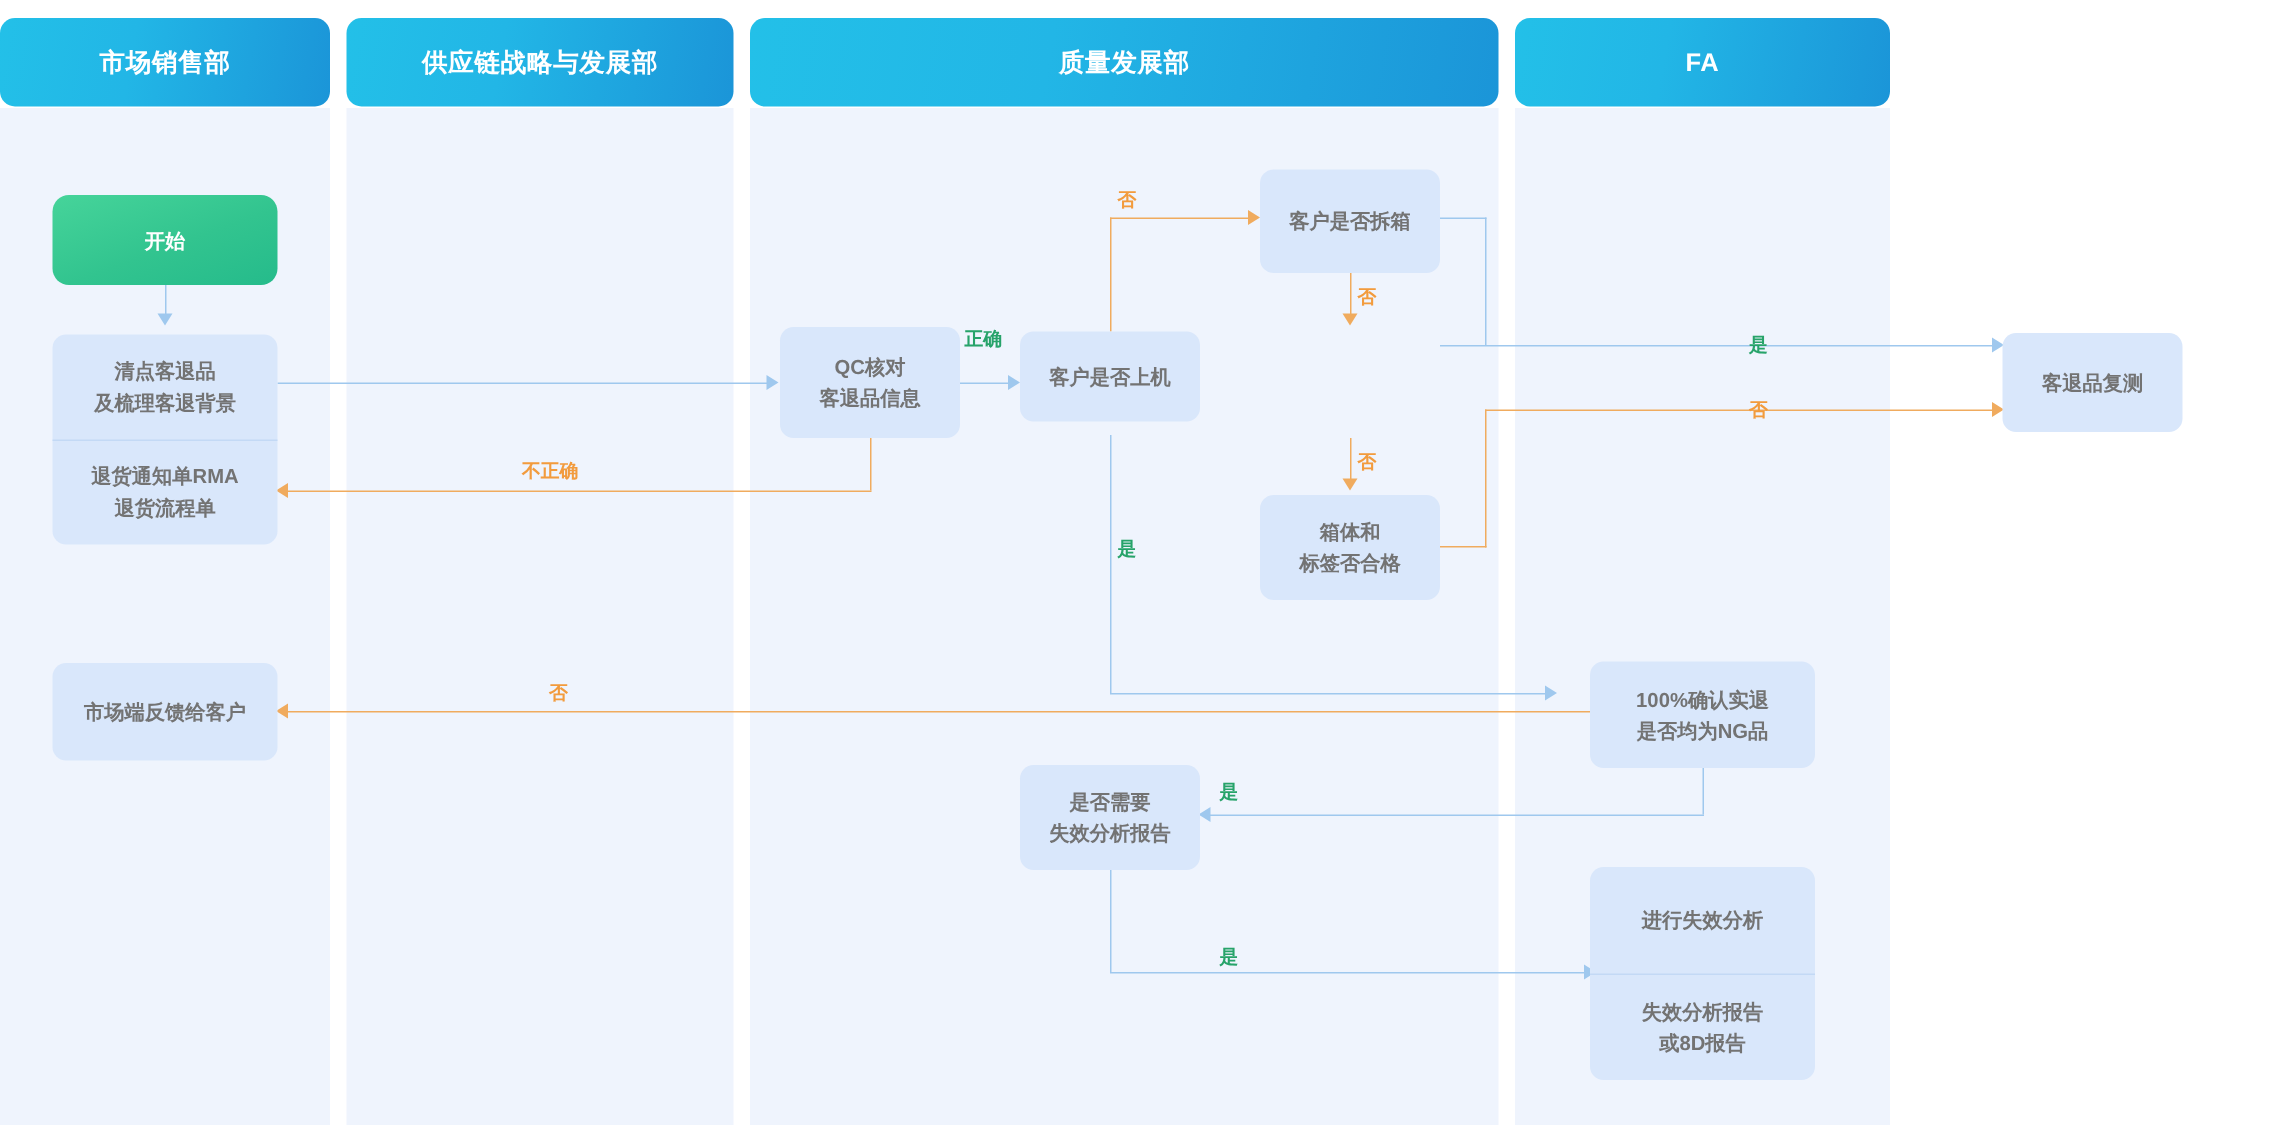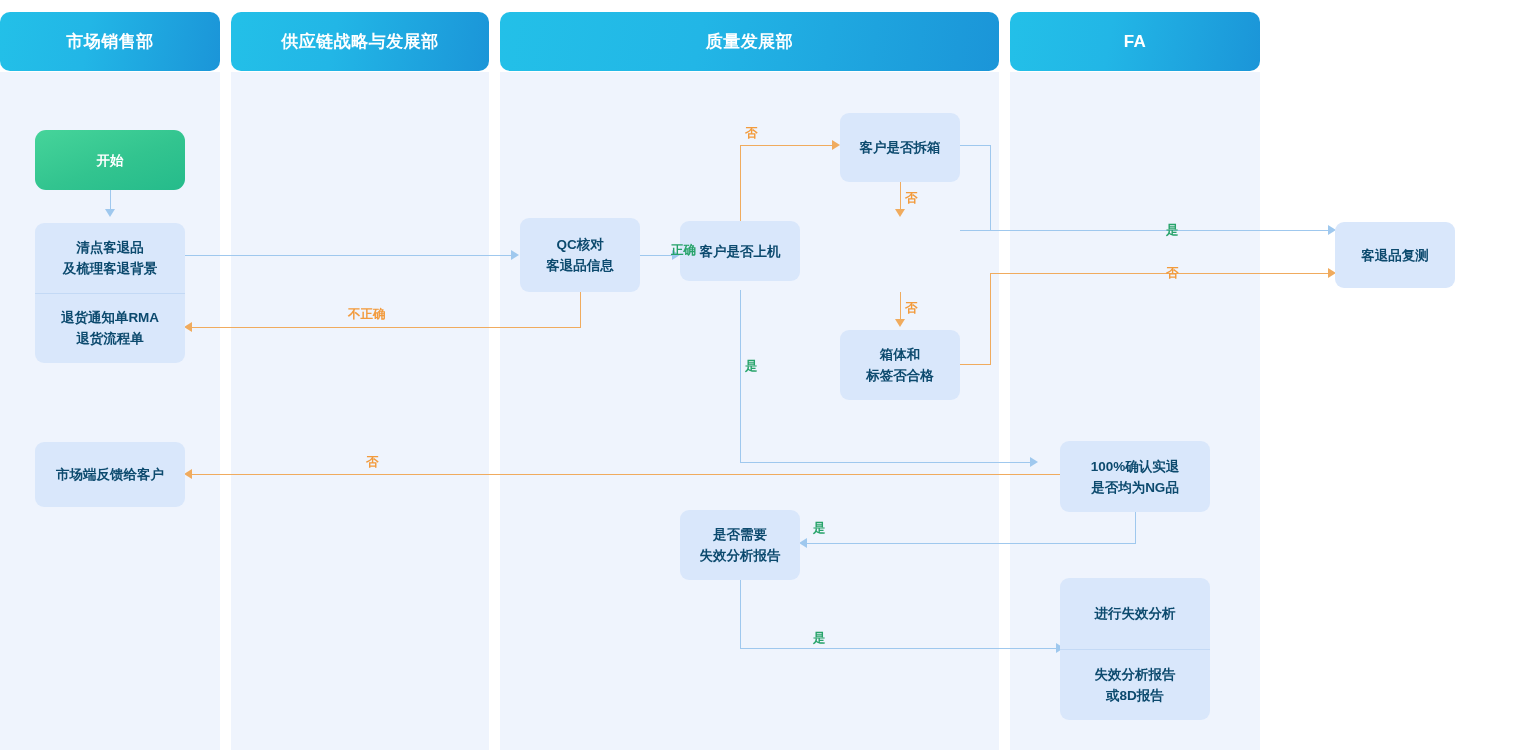--- a/index.html
+++ b/index.html
@@ -10,21 +10,21 @@
   .lane{position:absolute;top:12px;height:750px;}
   .lane-body{position:absolute;left:0;right:0;top:60px;bottom:0;background:#eff4fd;}
   .lane-head{position:absolute;left:0;right:0;top:0;height:59px;border-radius:10px;
              display:flex;align-items:center;justify-content:center;
              color:#ffffff;font-size:17px;font-weight:bold;letter-spacing:.5px;
              background:linear-gradient(100deg,#23c0e8 0%,#22b6e6 40%,#1b95d8 100%);}
 
   
   .node{position:absolute;box-sizing:border-box;background:#d9e7fb;border-radius:9px;
         display:flex;flex-direction:column;align-items:center;justify-content:center;
-        color:#0c4a6e;font-size:13.5px;font-weight:bold;line-height:21px;text-align:center;z-index:6;}
+        color:#737373;font-size:13.5px;font-weight:bold;line-height:21px;text-align:center;z-index:6;}
   .node.green{background:linear-gradient(160deg,#46d49a 0%,#32c48f 55%,#25bb8b 100%);
               color:#ffffff;border-radius:12px 12px 0 0;}
   .node.stack{padding:0;justify-content:flex-start;}
   .node.stack .seg{flex:1;display:flex;flex-direction:column;align-items:center;justify-content:center;width:100%;}
   .node.stack .seg + .seg{border-top:1px solid #c3d9f5;}
   .node .ln{display:block;}
 
   
   .h,.v{position:absolute;z-index:3;}
   .h{height:0;border-top:1.3px solid var(--c);}
@@ -102,21 +102,21 @@
   <div class="arrow left orange" style="left:184px;top:469px;"></div>
 
   <div class="v blue" style="left:1135px;top:512px;height:31px;"></div>
   <div class="h blue" style="left:805px;top:543px;width:331px;"></div>
   <div class="arrow left blue" style="left:799px;top:538px;"></div>
 
   <div class="v blue" style="left:740px;top:580px;height:68px;"></div>
   <div class="h blue" style="left:740px;top:648px;width:320px;"></div>
   <div class="arrow right blue" style="left:1056px;top:643px;"></div>
 
-  <div class="lbl green-t" style="left:643px;top:242px;margin-left:28px;">正确</div>
+  <div class="lbl green-t" style="left:643px;top:218px;">正确</div>
   <div class="lbl orange-t" style="left:348px;top:306px;">不正确</div>
   <div class="lbl orange-t" style="left:745px;top:125px;">否</div>
   <div class="lbl green-t" style="left:745px;top:358px;">是</div>
   <div class="lbl orange-t" style="left:905px;top:190px;">否</div>
   <div class="lbl green-t" style="left:1166px;top:222px;">是</div>
   <div class="lbl orange-t" style="left:1166px;top:265px;">否</div>
   <div class="lbl orange-t" style="left:905px;top:300px;">否</div>
   <div class="lbl orange-t" style="left:366px;top:454px;">否</div>
   <div class="lbl green-t" style="left:813px;top:520px;">是</div>
   <div class="lbl green-t" style="left:813px;top:630px;">是</div>

